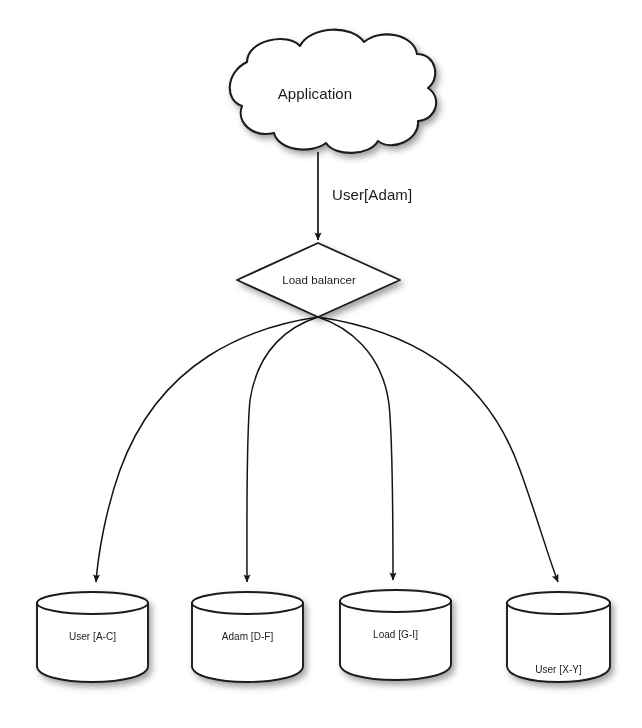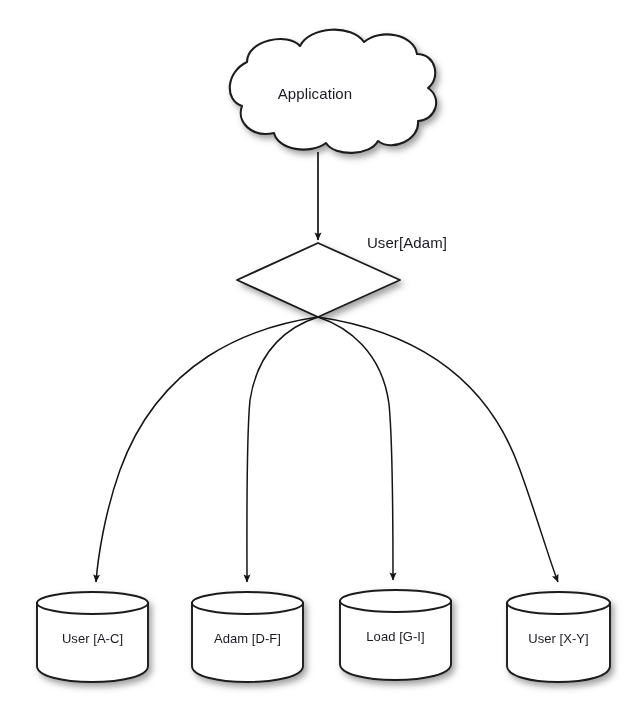--- a/index.html
+++ b/index.html
@@ -36,28 +36,27 @@
   }
   .cloud-label {
     font-size: 15px;
     letter-spacing: 0.1px;
   }
   .diamond-label {
     font-size: 11.5px;
     letter-spacing: 0.05px;
   }
   .cylinder-label {
-    font-size: 13px;
+    font-size: 10px;
     letter-spacing: 0.05px;
   }
   .edge-label {
     font-size: 15px;
     letter-spacing: 0.1px;
-    text-align: center;
-    margin-top: 48px;
+    text-align: left;
   }
 </style>
 </head>
 <body>
 
 <div id="canvas">
 
   <svg id="diagram-svg" viewBox="0 0 642 728">
     <defs>
       <filter id="softshadow" x="-30%" y="-30%" width="180%" height="180%">
@@ -121,22 +120,23 @@
     <g filter="url(#softshadow)">
       <path d="M 507 603 L 507 666 C 507 676, 530 682, 558 682 C 587 682, 610 676, 610 666 L 610 603 Z" fill="#ffffff" stroke="#1a1a1a" stroke-width="1.9"></path>
       <ellipse cx="558.5" cy="603" rx="51.5" ry="11" fill="#ffffff" stroke="#1a1a1a" stroke-width="1.9"></ellipse>
     </g>
   </svg>
 
   <div class="shape-label cloud-label" style="left: 200px; top: 85px; width: 230px;">Application</div>
 
   <div class="shape-label edge-label" style="left: 332px; top: 186px; width: 150px;">User[Adam]</div>
 
+  <div class="shape-label diamond-label" style="left: 238px; top: 274px; width: 162px;">Load balancer</div>
 
   <div class="shape-label cylinder-label" style="left: 37px; top: 631px; width: 111px;">User [A-C]</div>
 
   <div class="shape-label cylinder-label" style="left: 192px; top: 631px; width: 111px;">Adam [D-F]</div>
 
   <div class="shape-label cylinder-label" style="left: 340px; top: 629px; width: 111px;">Load [G-I]</div>
 
-  <div class="shape-label cylinder-label" style="left: 507px; top: 631px; width: 103px;">User [X-Y]</div>
+  <div class="shape-label cylinder-label" style="left: 507px; top: 664px; width: 103px;">User [X-Y]</div>
 
 </div>
 
 </body></html>

